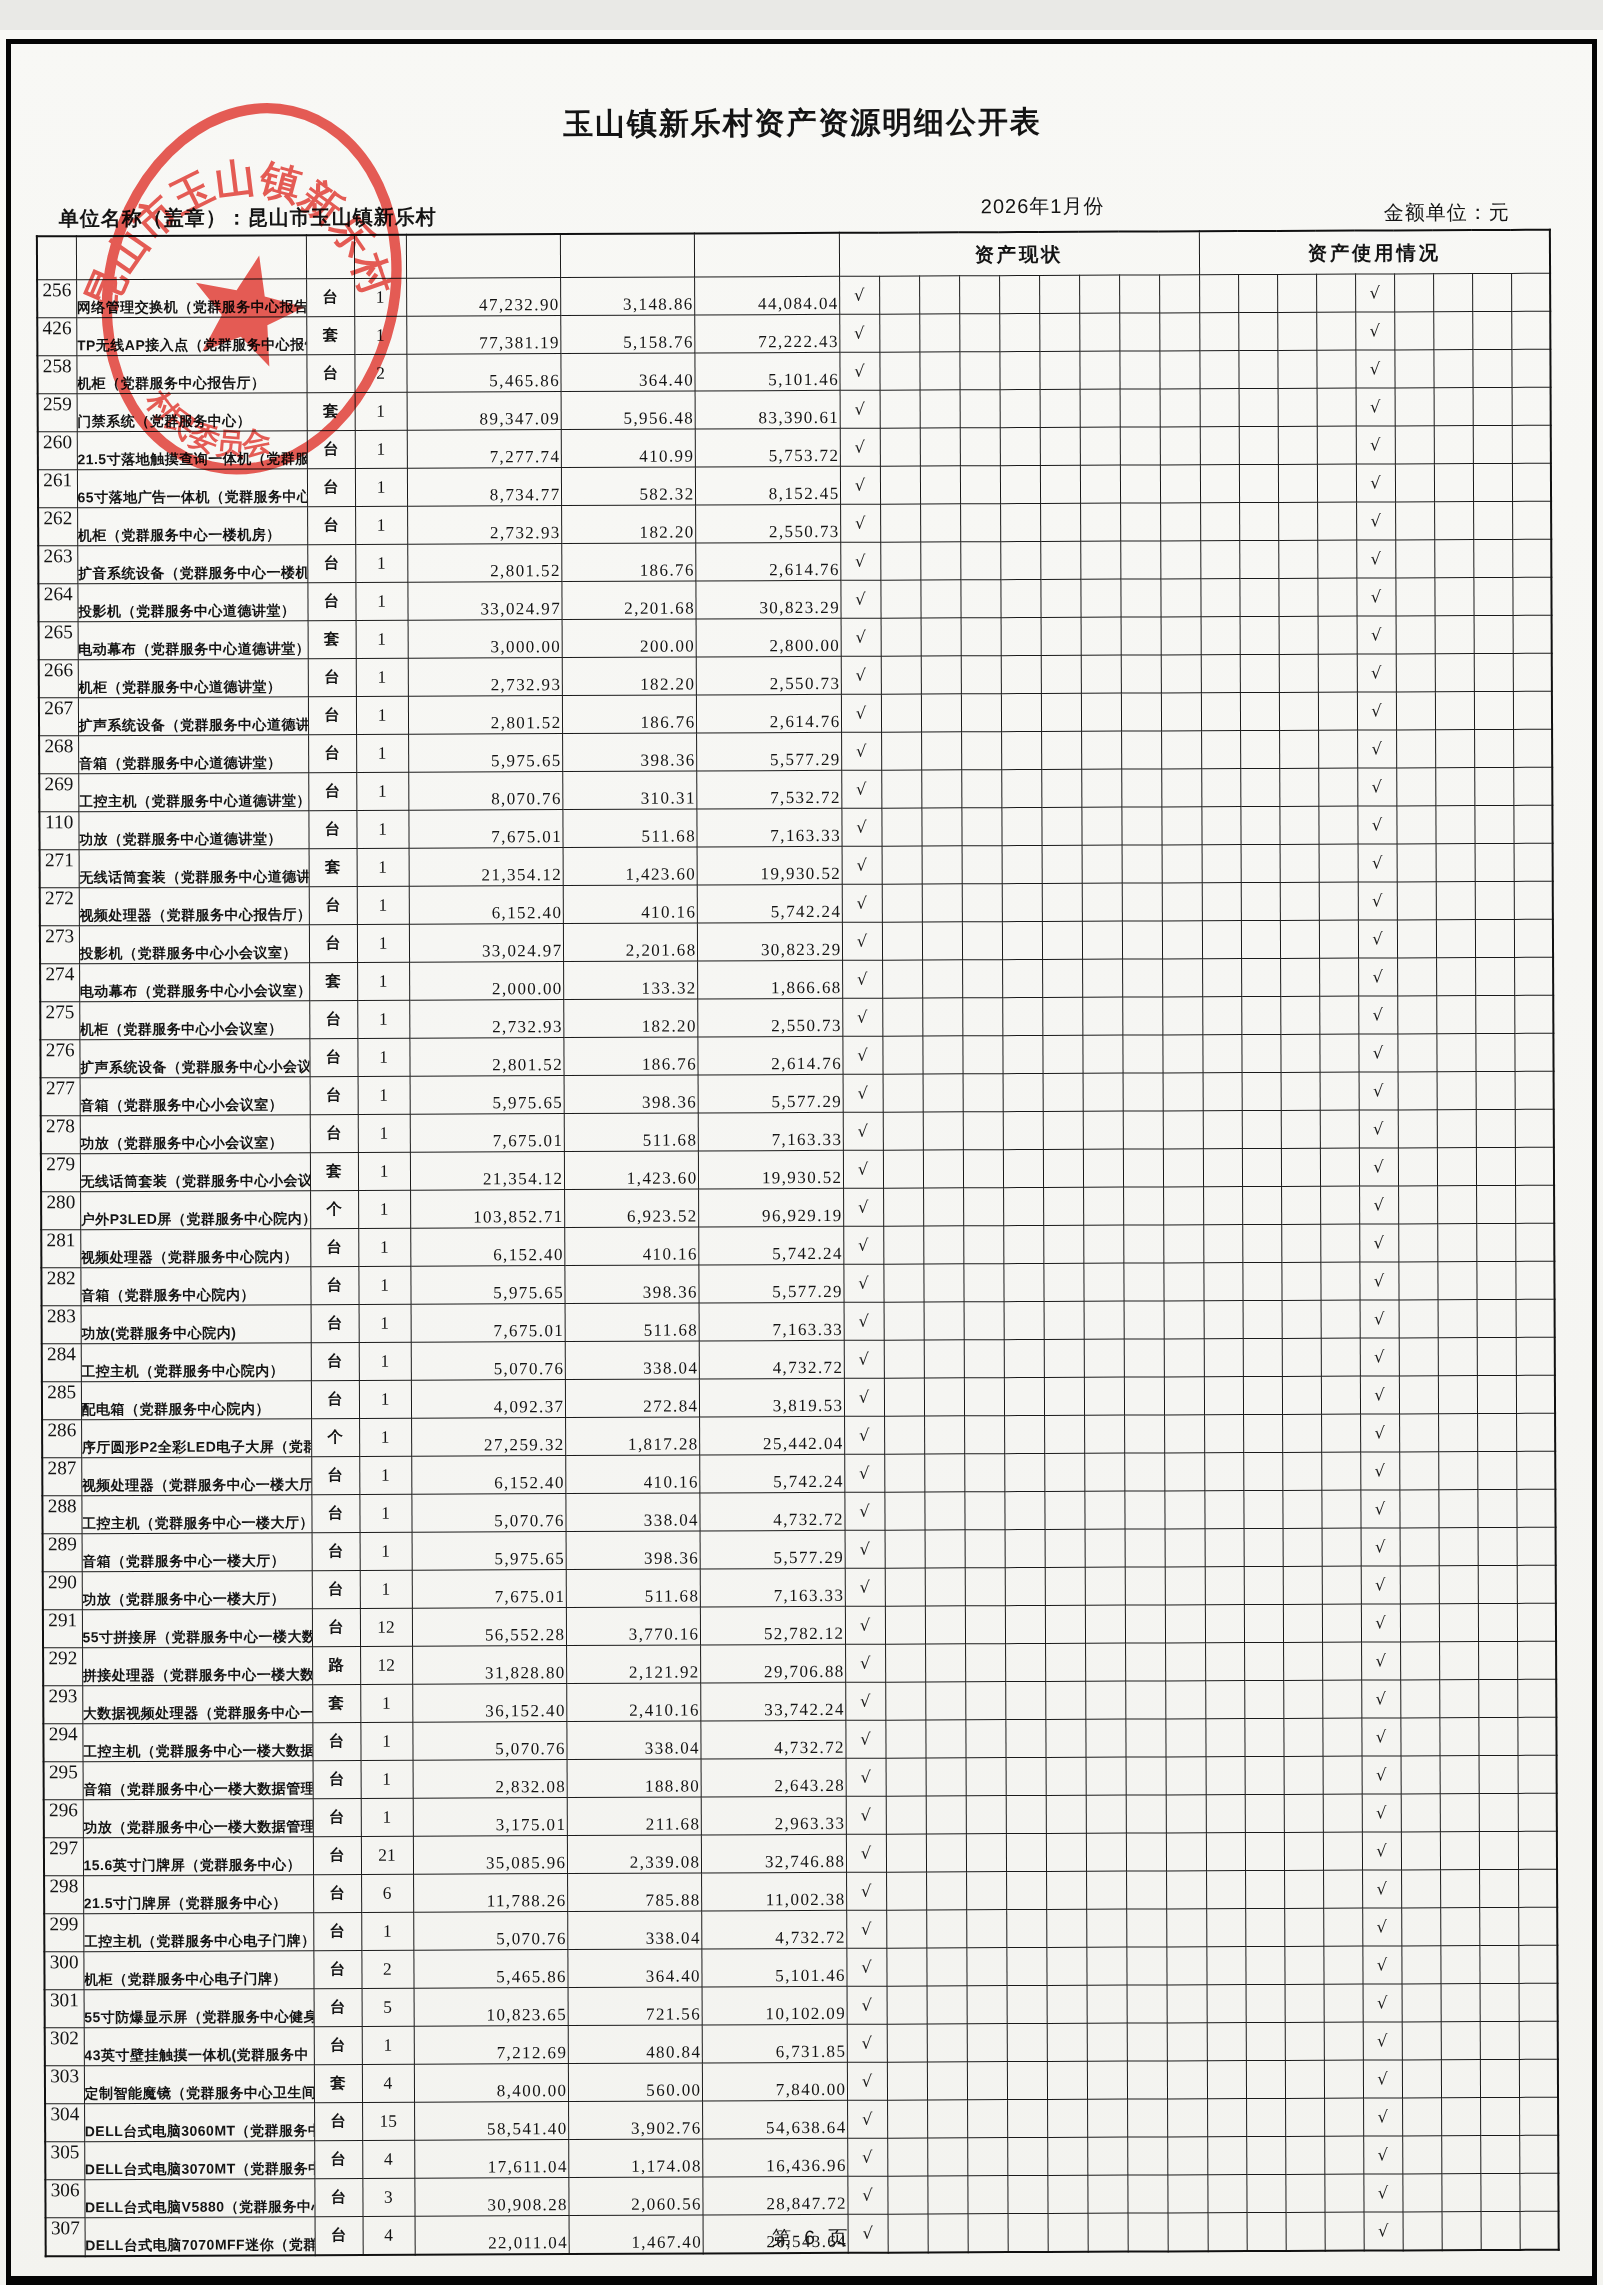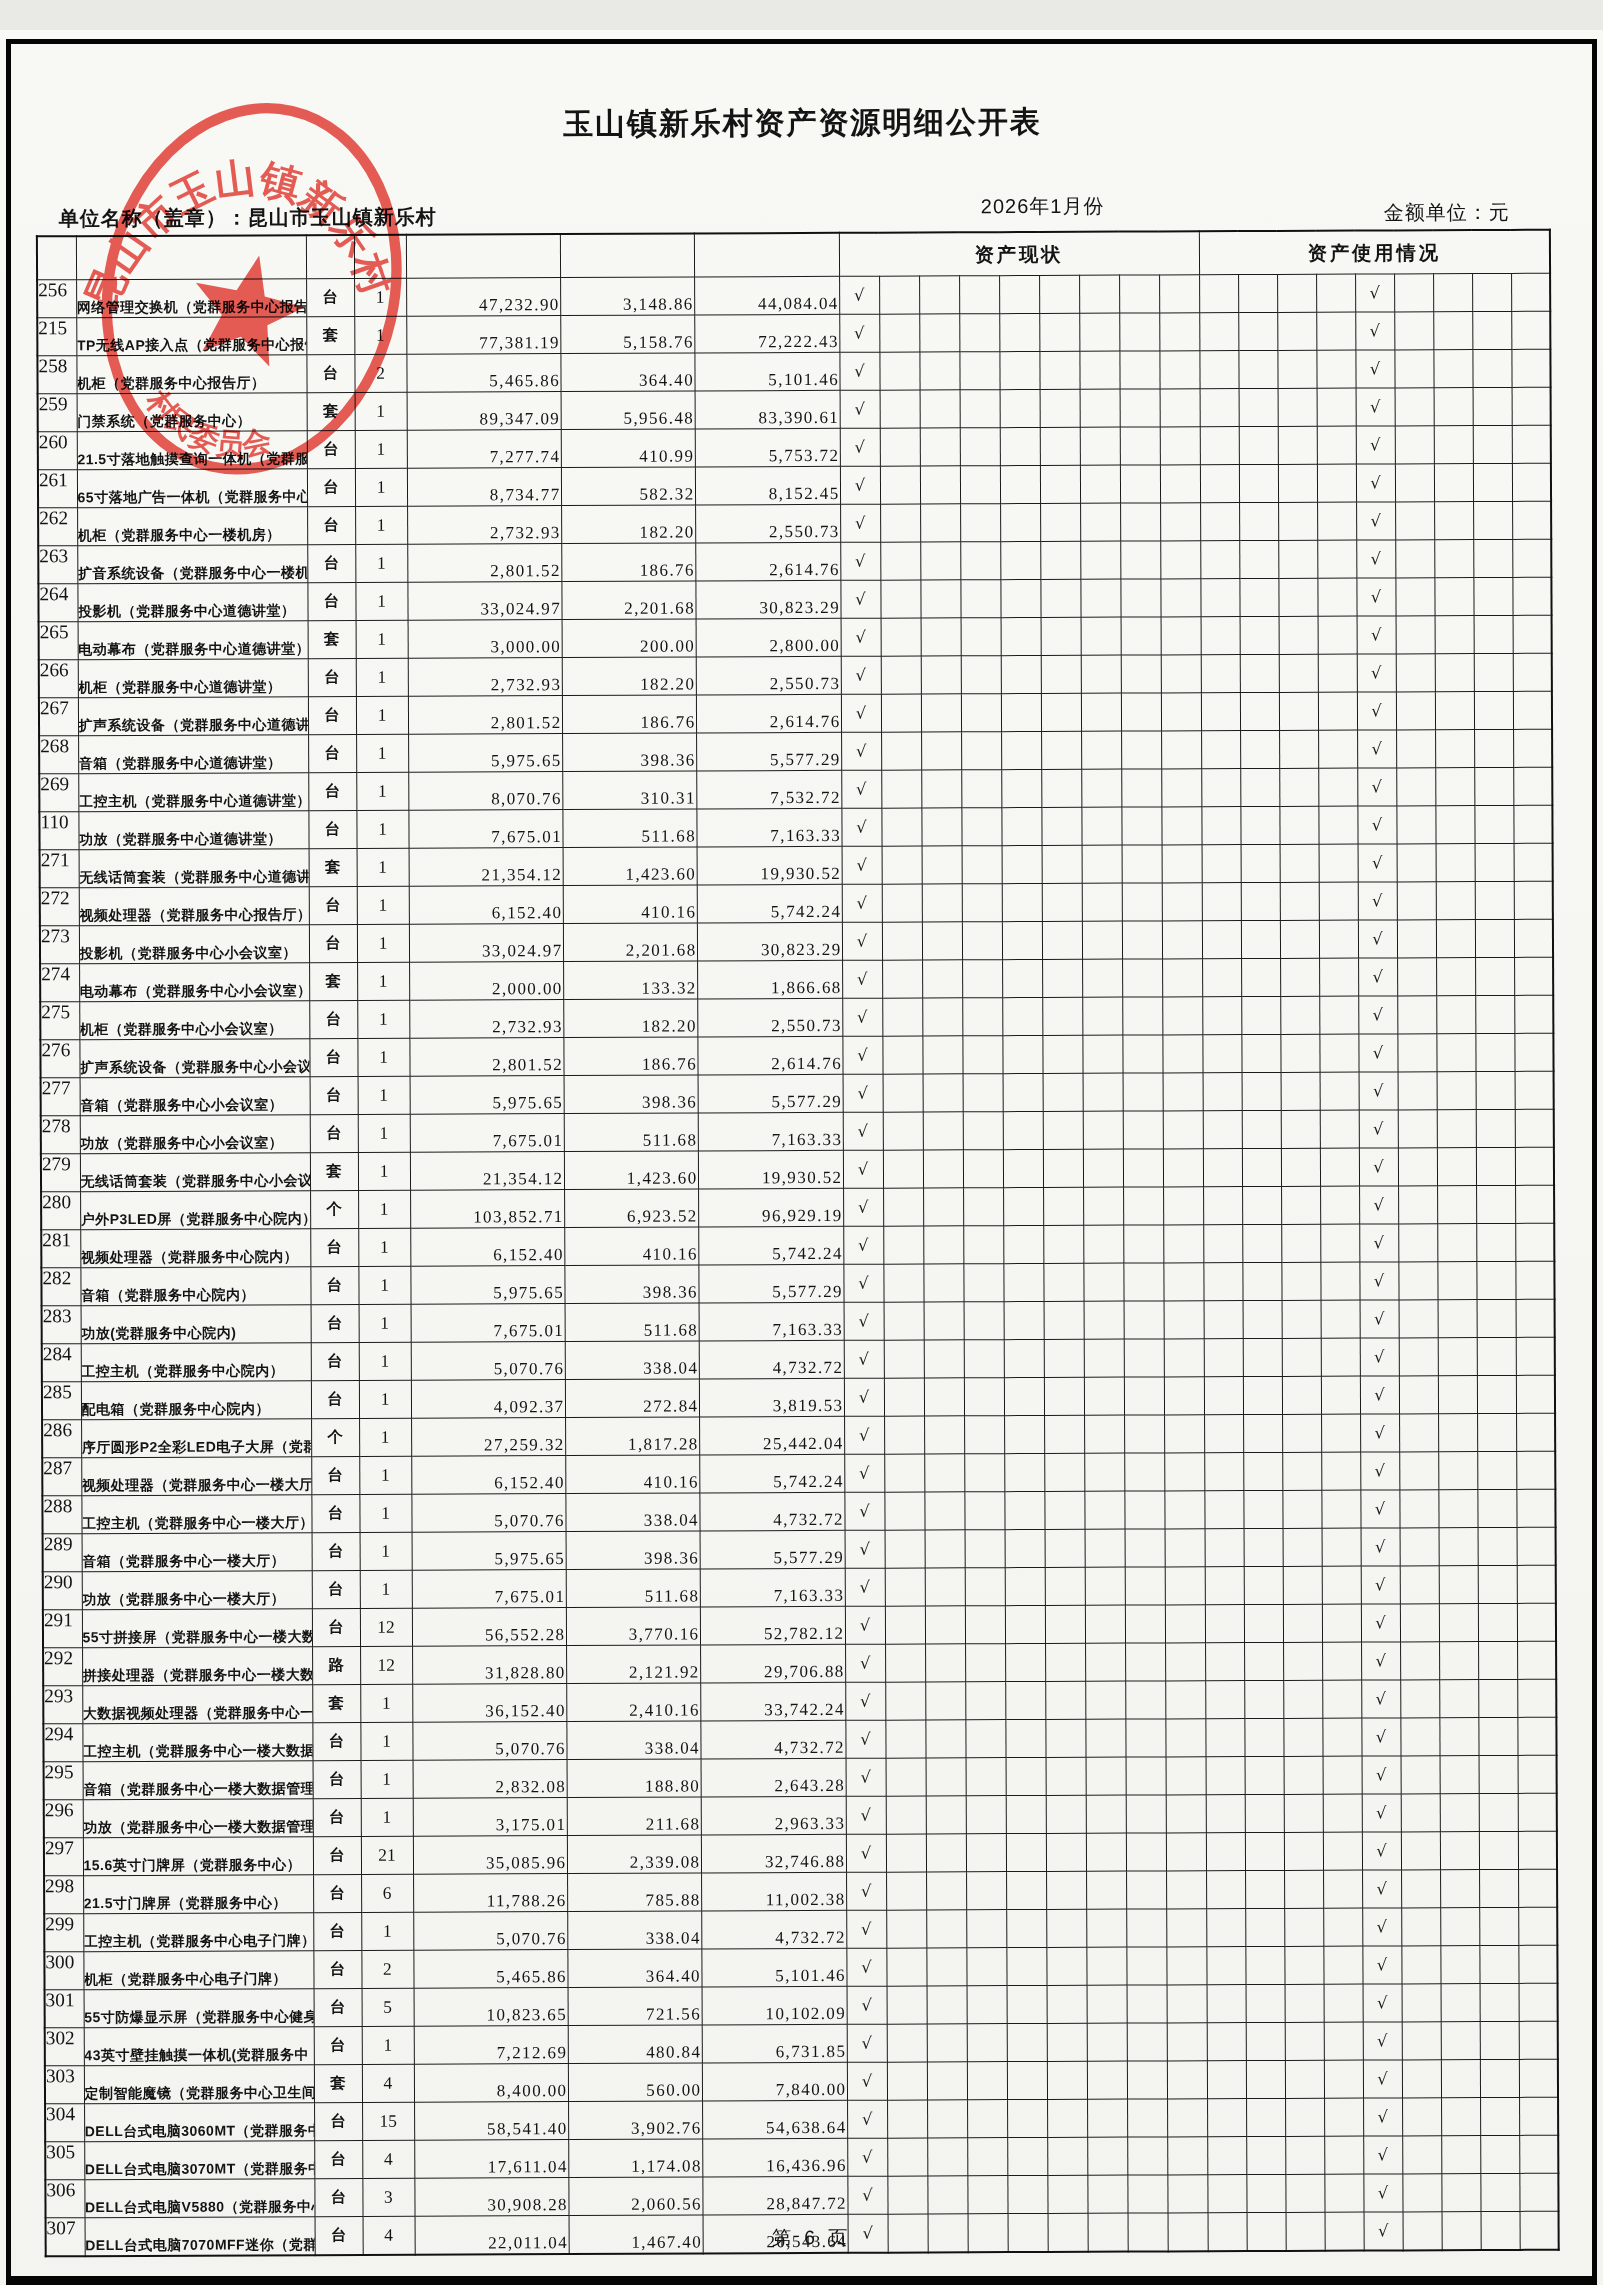--- a/index.html
+++ b/index.html
@@ -10,21 +10,21 @@
   .metaline{position:absolute;top:166px;left:0;width:100%;height:33px;font-size:20px;}
   .unitname{position:absolute;left:58px;bottom:0;font-weight:600;letter-spacing:1px;}
   .period{position:absolute;left:980px;bottom:8px;letter-spacing:1px;}
   .amountunit{position:absolute;left:1383px;bottom:0;letter-spacing:1px;}
   table.sheet{position:absolute;left:35px;top:202px;width:1511px;border-collapse:collapse;table-layout:fixed;}
   table.sheet td{border:1.9px solid #1b1b1b;padding:0;overflow:hidden;}
   table.sheet{border:2.9px solid #111;}
   tr.hdr td{height:42px;}
   td.grp{font-size:19.3px;font-weight:600;text-align:center;letter-spacing:2.9px;vertical-align:middle;}
   tr.datarow td{height:37px;}
-  td.no{font-family:"Liberation Serif",serif;font-size:19.3px;text-align:left;vertical-align:top;line-height:1.05;padding-top:1px;}
+  td.no{font-family:"Liberation Serif",serif;font-size:19.3px;text-align:center;vertical-align:top;line-height:1.05;padding-top:1px;}
   td.name{font-size:14px;font-weight:600;vertical-align:bottom;white-space:nowrap;padding:0 0 1px 2.9px;letter-spacing:0.5px;}
   td.unit{font-size:15.4px;font-weight:600;text-align:center;vertical-align:middle;}
   td.qty{font-family:"Liberation Serif",serif;font-size:17.4px;text-align:center;vertical-align:middle;}
   td.num{font-family:"Liberation Serif",serif;font-size:17px;text-align:right;vertical-align:bottom;padding:0 5.8px 2.9px 0;letter-spacing:1.4px;white-space:nowrap;}
   td.chk{font-size:16.4px;text-align:center;vertical-align:middle;font-family:"DejaVu Sans",sans-serif;color:#1d1d1d;}
   .pagenum{position:absolute;left:0;top:2194px;width:100%;text-align:center;font-size:19.3px;letter-spacing:3.9px;}
   .stamp{position:absolute;left:81px;top:46px;width:340px;height:417px;transform:rotate(13deg);opacity:0.82;mix-blend-mode:multiply;pointer-events:none;}
 </style>
 </head>
 <body>
@@ -103,21 +103,21 @@
             <td class="chk"></td>
             <td class="chk"></td>
             <td class="chk"></td>
             <td class="chk">√</td>
             <td class="chk"></td>
             <td class="chk"></td>
             <td class="chk"></td>
             <td class="chk"></td>
           </tr>
           <tr class="datarow">
-            <td class="no">215</td>
+            <td class="no">426</td>
             <td class="name">TP无线AP接入点（党群服务中心报告</td>
             <td class="unit">套</td>
             <td class="qty">1</td>
             <td class="num">77,381.19</td>
             <td class="num">5,158.76</td>
             <td class="num">72,222.43</td>
             <td class="chk">√</td>
             <td class="chk"></td>
             <td class="chk"></td>
             <td class="chk"></td>

